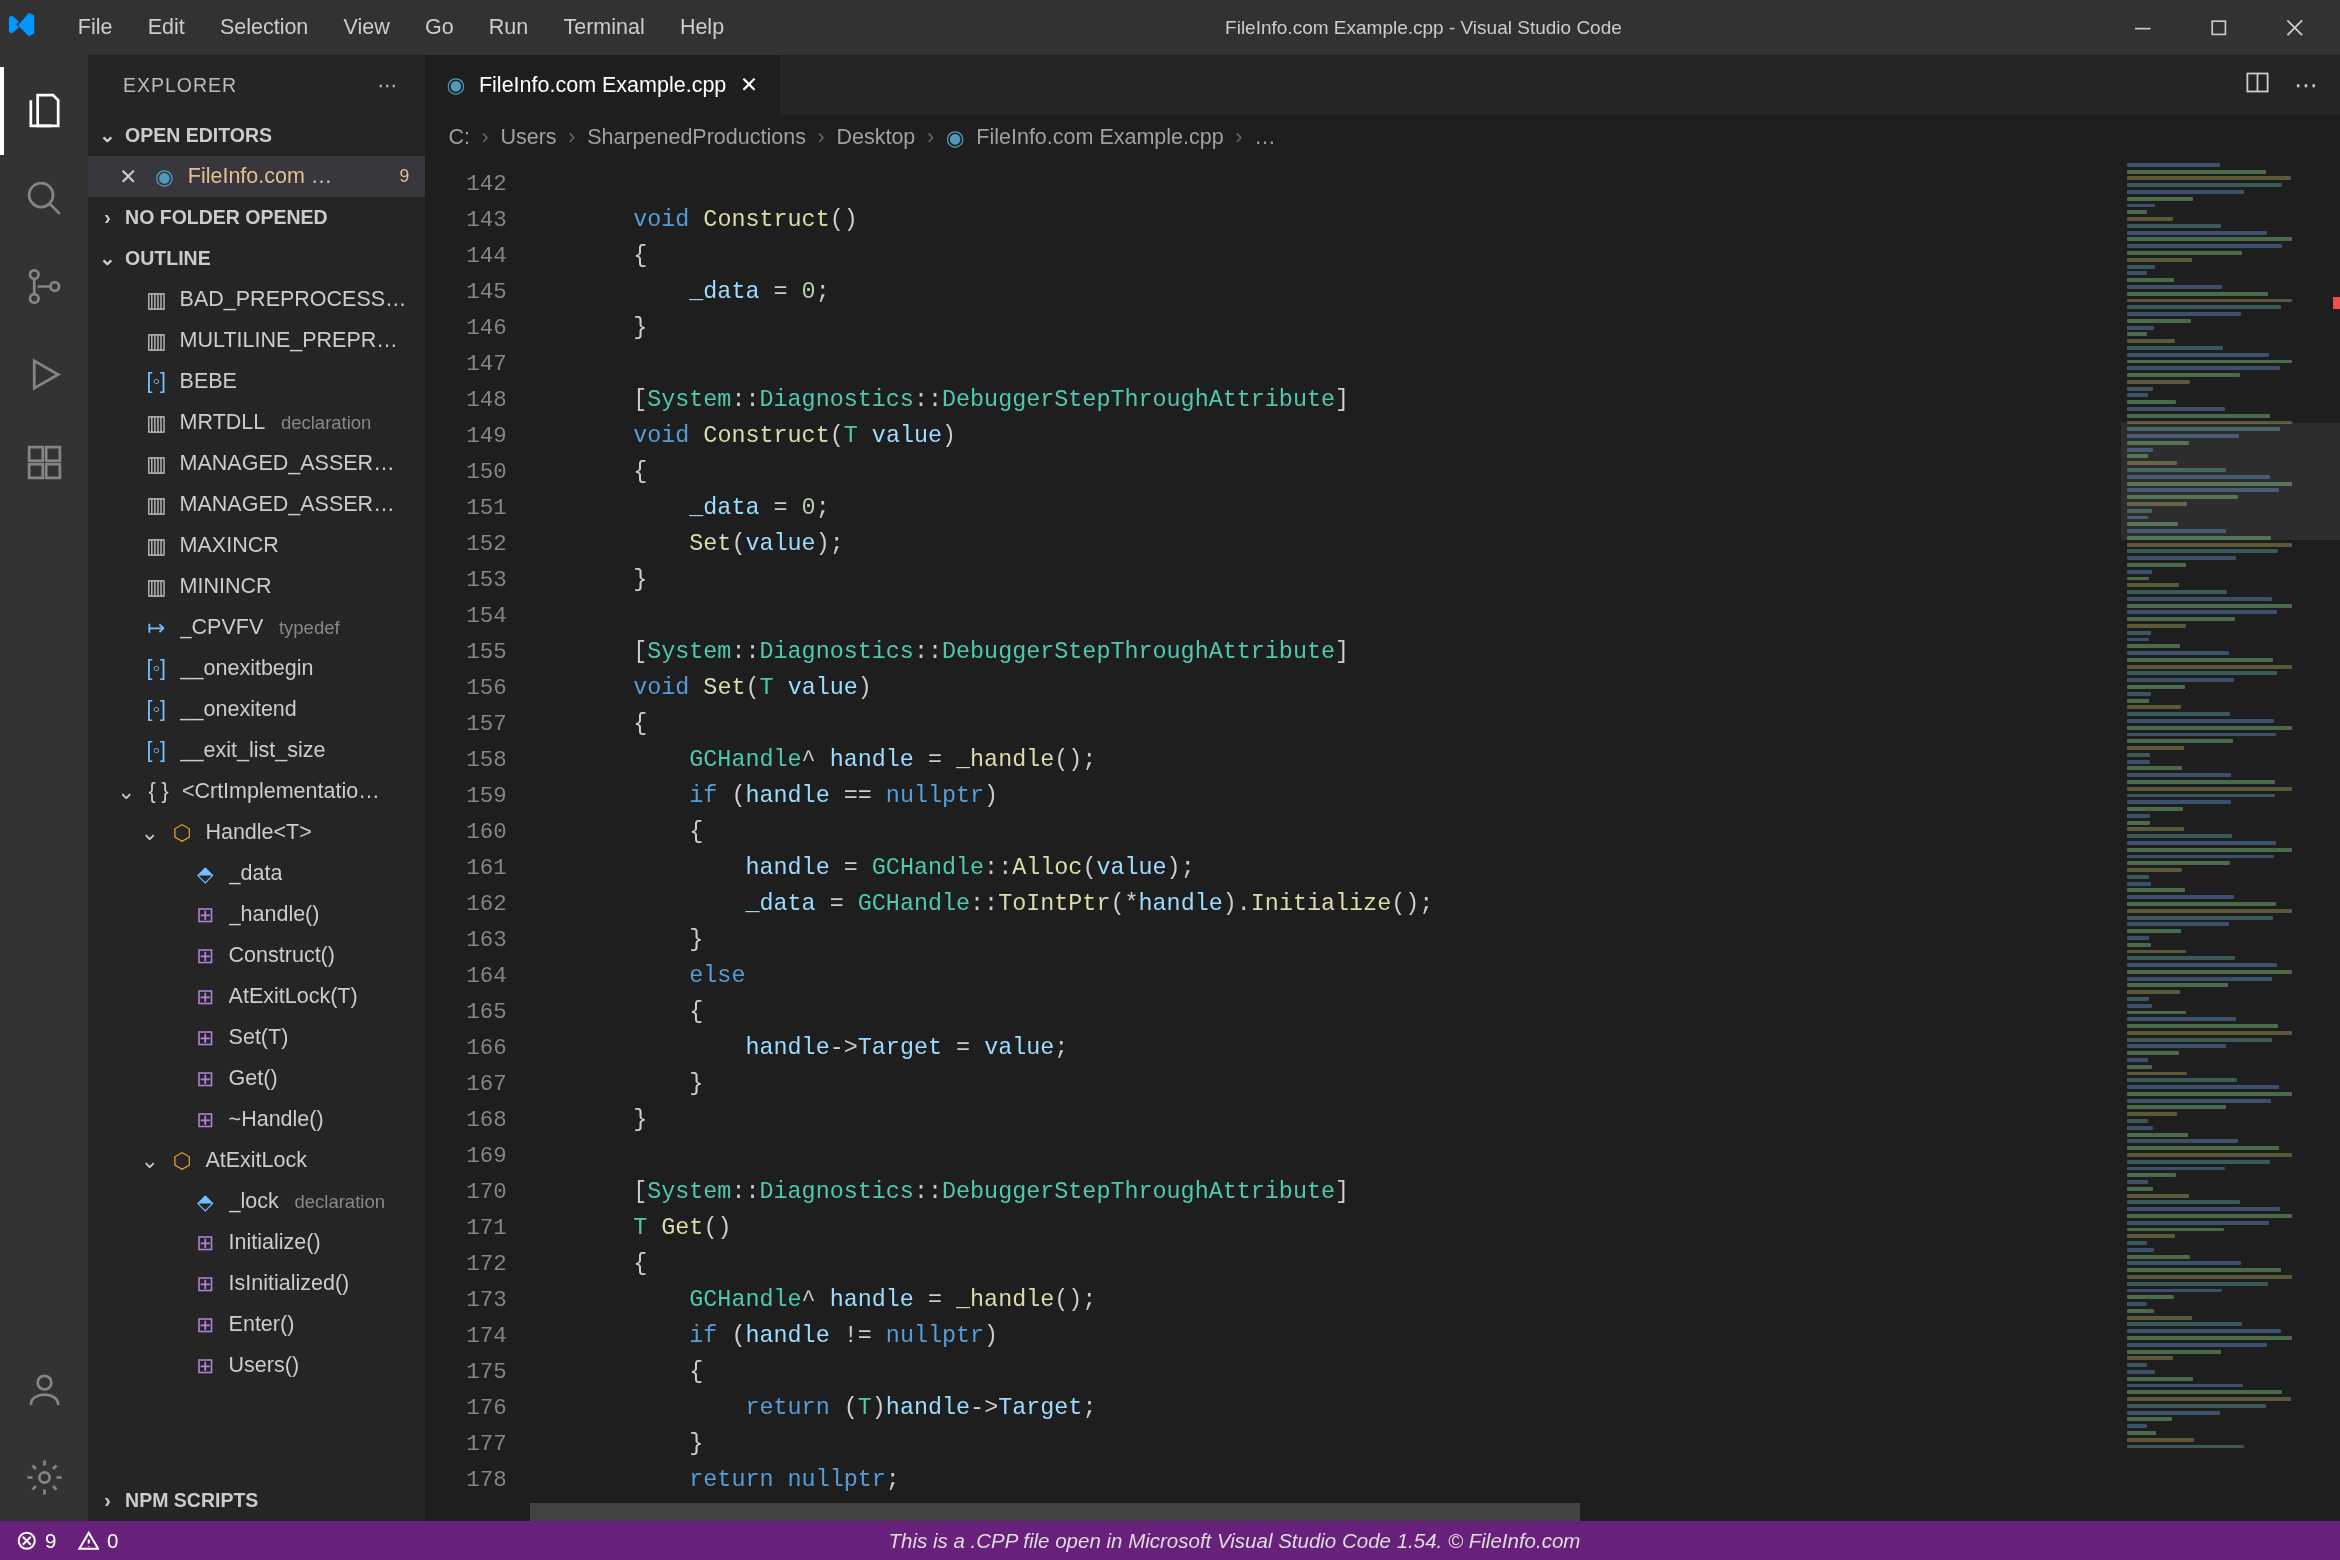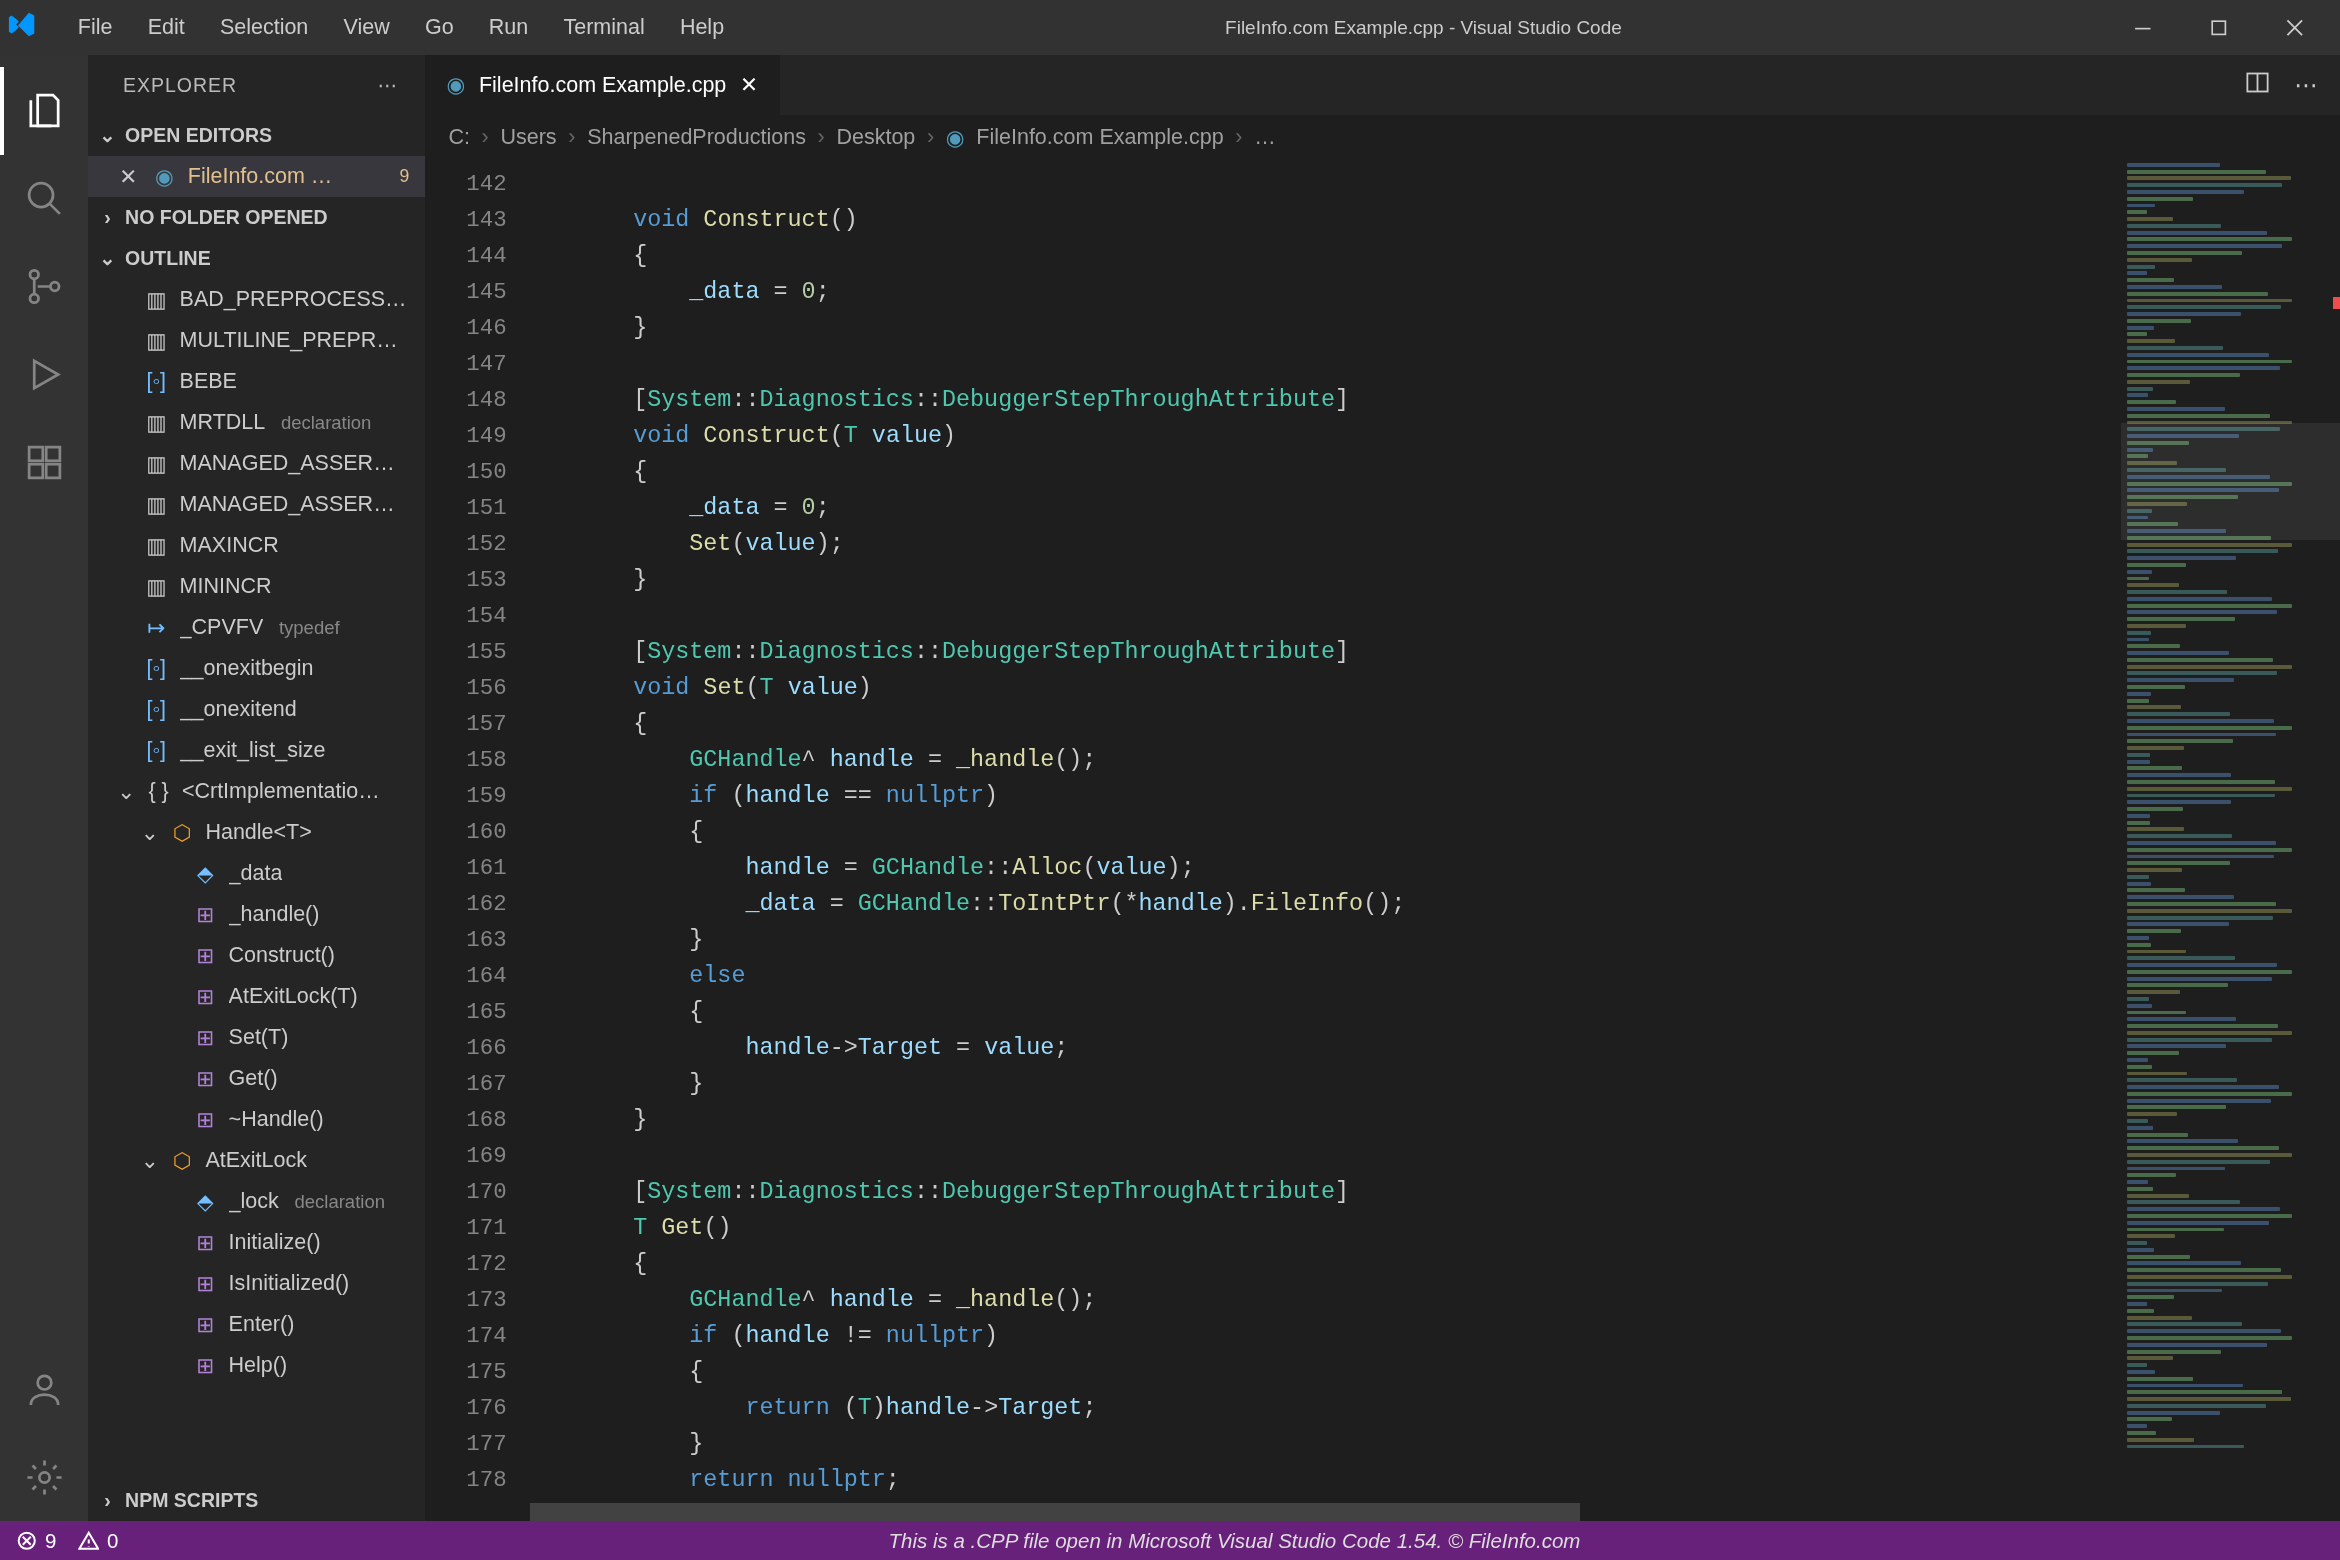--- a/index.html
+++ b/index.html
@@ -501,21 +501,21 @@
           <span class="label">IsInitialized()</span>
         </div>
       <div class="tree-item">
           <span class="indent" style="width:94px"></span>
           <span class="icon" style="color:#b180d7">⊞</span>
           <span class="label">Enter()</span>
         </div>
       <div class="tree-item">
           <span class="indent" style="width:94px"></span>
           <span class="icon" style="color:#b180d7">⊞</span>
-          <span class="label">Help()</span>
+          <span class="label">Users()</span>
         </div>
     </div>
 
     <div class="sidebar-section-header">
       <span class="chev">›</span>
       <span>NPM SCRIPTS</span>
     </div>
   </div>
 
   <div class="editor-area">
@@ -603,21 +603,21 @@
         <span class="fn">Set</span>(<span class="var">value</span>);
     }
 
     [<span class="type">System</span>::<span class="type">Diagnostics</span>::<span class="type">DebuggerStepThroughAttribute</span>]
     <span class="kw">void</span> <span class="fn">Set</span>(<span class="type">T</span> <span class="var">value</span>)
     {
         <span class="type">GCHandle</span>^ <span class="var">handle</span> = <span class="fn">_handle</span>();
         <span class="kw">if</span> (<span class="var">handle</span> == <span class="kw">nullptr</span>)
         {
             <span class="var">handle</span> = <span class="type">GCHandle</span>::<span class="fn">Alloc</span>(<span class="var">value</span>);
-            <span class="var">_data</span> = <span class="type">GCHandle</span>::<span class="fn">ToIntPtr</span>(*<span class="var">handle</span>).<span class="fn">FileInfo</span>();
+            <span class="var">_data</span> = <span class="type">GCHandle</span>::<span class="fn">ToIntPtr</span>(*<span class="var">handle</span>).<span class="fn">Initialize</span>();
         }
         <span class="kw">else</span>
         {
             <span class="var">handle</span>-&gt;<span class="var">Target</span> = <span class="var">value</span>;
         }
     }
 
     [<span class="type">System</span>::<span class="type">Diagnostics</span>::<span class="type">DebuggerStepThroughAttribute</span>]
     <span class="type">T</span> <span class="fn">Get</span>()
     {

